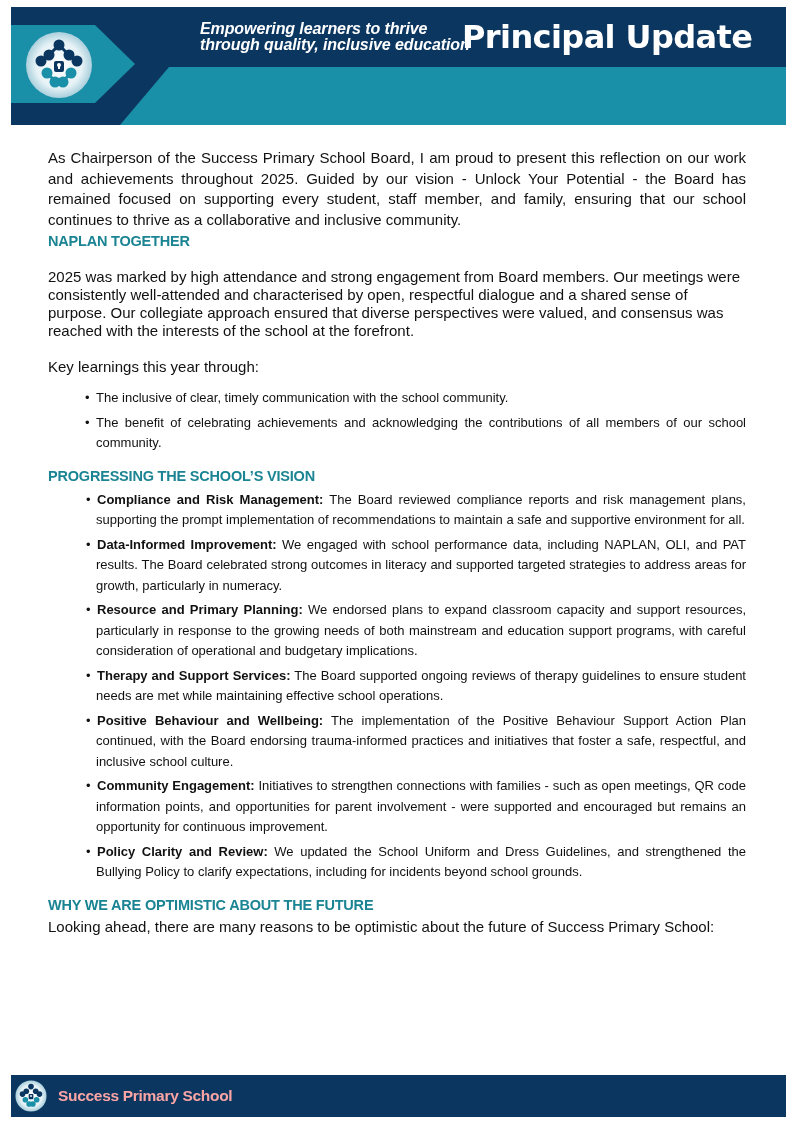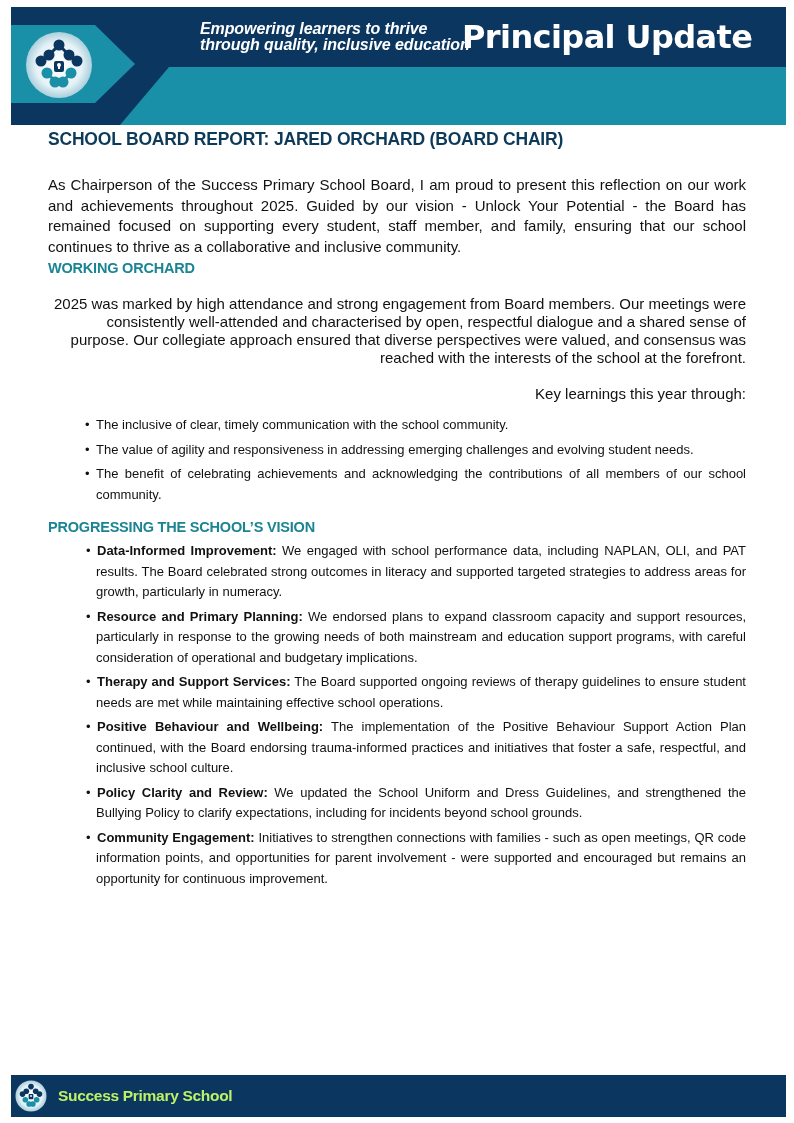--- a/index.html
+++ b/index.html
@@ -17,34 +17,34 @@
                   font-family: "DejaVu Sans", sans-serif; font-weight: bold;
                   font-size: 32px; letter-spacing: -0.6px; line-height: 44px; }
 
   
   .content { position: absolute; left: 48px; top: 124px; width: 698px; }
   .report-title { margin: 0; padding-top: 3px; font-size: 17.5px; font-weight: bold;
                   color: #0e3a5a; letter-spacing: -0.2px; line-height: 24px; }
   .section-heading { margin: 0; font-size: 14.5px; font-weight: bold; color: #1a8493;
                      letter-spacing: -0.2px; line-height: 20px; }
   .para { margin: 0; font-size: 15px; line-height: 20.5px; text-align: justify; }
-  .para.left { text-align: right; line-height: 18px; }
+  .para.left { text-align: left; line-height: 18px; }
   ul.bullets { margin: 0; padding: 0; list-style: none; }
   ul.bullets li { position: relative; font-size: 13px; line-height: 20.5px;
                   padding-left: 48px; text-indent: -11px; text-align: justify; }
   ul.bullets li .dot { display: inline-block; width: 11px; text-indent: 0; }
   ul.bullets li + li { margin-top: 4px; }
   ul.topics li { padding-left: 48px; text-indent: -10px; }
   .lbl { font-weight: bold; }
 
   
   .footer { position: absolute; left: 11px; top: 1075px; width: 775px; height: 42px;
             background: #0b3660; }
   .footer-logo { position: absolute; left: 4px; top: 5px; width: 32px; height: 32px; }
-  .footer-name { position: absolute; left: 47px; top: 10px; color: #bef264; font-weight: bold;
+  .footer-name { position: absolute; left: 47px; top: 10px; color: #fca5a5; font-weight: bold;
                  font-size: 15.5px; letter-spacing: -0.3px; line-height: 22px; }
 </style>
 </head>
 <body>
 
 <header class="header">
   <svg class="banner" viewBox="0 0 775 118">
     <rect x="0" y="0" width="775" height="118" fill="#0b3660"></rect>
 
     <polygon points="158,60 775,60 775,118 109,118" fill="#1a8fa8"></polygon>
@@ -90,49 +90,52 @@
   </svg>
 
   <div class="tagline">
     <div>Empowering learners to thrive</div>
     <div>through quality, inclusive education</div>
   </div>
   <div class="header-title">Principal Update</div>
 </header>
 
 <main class="content">
-  <h1 class="report-title">SCHOOL BOARD REPORT:  JARED ORCHARD (BOARD CHAIR)</h1>
 
   <section style="margin-top:24px;">
     <p class="para" style="margin-top:1px;">As Chairperson of the Success Primary School Board, I am proud to present this reflection on our work and achievements throughout 2025. Guided by our vision - Unlock Your Potential - the Board has remained focused on supporting every student, staff member, and family, ensuring that our school continues to thrive as a collaborative and inclusive community.</p>
   </section>
 
   <section style="margin-top:1px;">
-    <h2 class="section-heading">WORKING ORCHARD</h2>
+    <h2 class="section-heading">NAPLAN TOGETHER</h2>
     <p class="para left" style="margin-top:17px;">2025 was marked by high attendance and strong engagement from Board members. Our meetings were consistently well-attended and characterised by open, respectful dialogue and a shared sense of purpose. Our collegiate approach ensured that diverse perspectives were valued, and consensus was reached with the interests of the school at the forefront.</p>
     <p class="para left" style="margin-top:18px;">Key learnings this year through:</p>
     <ul class="bullets" style="margin-top:12px;">
       <li><span class="dot">•</span><span>The inclusive of clear, timely communication with the school community.</span></li>
-      <li><span class="dot">•</span><span>The value of agility and responsiveness in addressing emerging challenges and evolving student needs.</span></li>
       <li><span class="dot">•</span><span>The benefit of celebrating achievements and acknowledging the contributions of all members of our school community.</span></li>
     </ul>
   </section>
 
   <section style="margin-top:12px;">
     <h2 class="section-heading">PROGRESSING THE SCHOOL’S VISION</h2>
     <ul class="bullets topics" style="margin-top:4px;">
+      <li><span class="dot">•</span><span class="lbl">Compliance and Risk Management:</span><span> The Board reviewed compliance reports and risk management plans, supporting the prompt implementation of recommendations to maintain a safe and supportive environment for all.</span></li>
       <li><span class="dot">•</span><span class="lbl">Data-Informed Improvement:</span><span> We engaged with school performance data, including NAPLAN, OLI, and PAT results. The Board celebrated strong outcomes in literacy and supported targeted strategies to address areas for growth, particularly in numeracy.</span></li>
       <li><span class="dot">•</span><span class="lbl">Resource and Primary Planning:</span><span> We endorsed plans to expand classroom capacity and support resources, particularly in response to the growing needs of both mainstream and education support programs, with careful consideration of operational and budgetary implications.</span></li>
       <li><span class="dot">•</span><span class="lbl">Therapy and Support Services:</span><span> The Board supported ongoing reviews of therapy guidelines to ensure student needs are met while maintaining effective school operations.</span></li>
       <li><span class="dot">•</span><span class="lbl">Positive Behaviour and Wellbeing:</span><span> The implementation of the Positive Behaviour Support Action Plan continued, with the Board endorsing trauma-informed practices and initiatives that foster a safe, respectful, and inclusive school culture.</span></li>
+      <li><span class="dot">•</span><span class="lbl">Community Engagement:</span><span> Initiatives to strengthen connections with families - such as open meetings, QR code information points, and opportunities for parent involvement - were supported and encouraged but remains an opportunity for continuous improvement.</span></li>
       <li><span class="dot">•</span><span class="lbl">Policy Clarity and Review:</span><span> We updated the School Uniform and Dress Guidelines, and strengthened the Bullying Policy to clarify expectations, including for incidents beyond school grounds.</span></li>
-      <li><span class="dot">•</span><span class="lbl">Community Engagement:</span><span> Initiatives to strengthen connections with families - such as open meetings, QR code information points, and opportunities for parent involvement - were supported and encouraged but remains an opportunity for continuous improvement.</span></li>
     </ul>
   </section>
 
+  <section style="margin-top:12px;">
+    <h2 class="section-heading">WHY WE ARE OPTIMISTIC ABOUT THE FUTURE</h2>
+    <p class="para left" style="margin-top:3px;">Looking ahead, there are many reasons to be optimistic about the future of Success Primary School:</p>
+  </section>
 </main>
 
 <footer class="footer">
   <svg class="footer-logo" viewBox="0 0 68 68">
     <defs>
       <radialGradient id="lg2" cx="50%" cy="50%" r="50%">
         <stop offset="0%" stop-color="#ffffff"></stop>
         <stop offset="70%" stop-color="#e6f2f6"></stop>
         <stop offset="100%" stop-color="#a9cfdc"></stop>
       </radialGradient>

